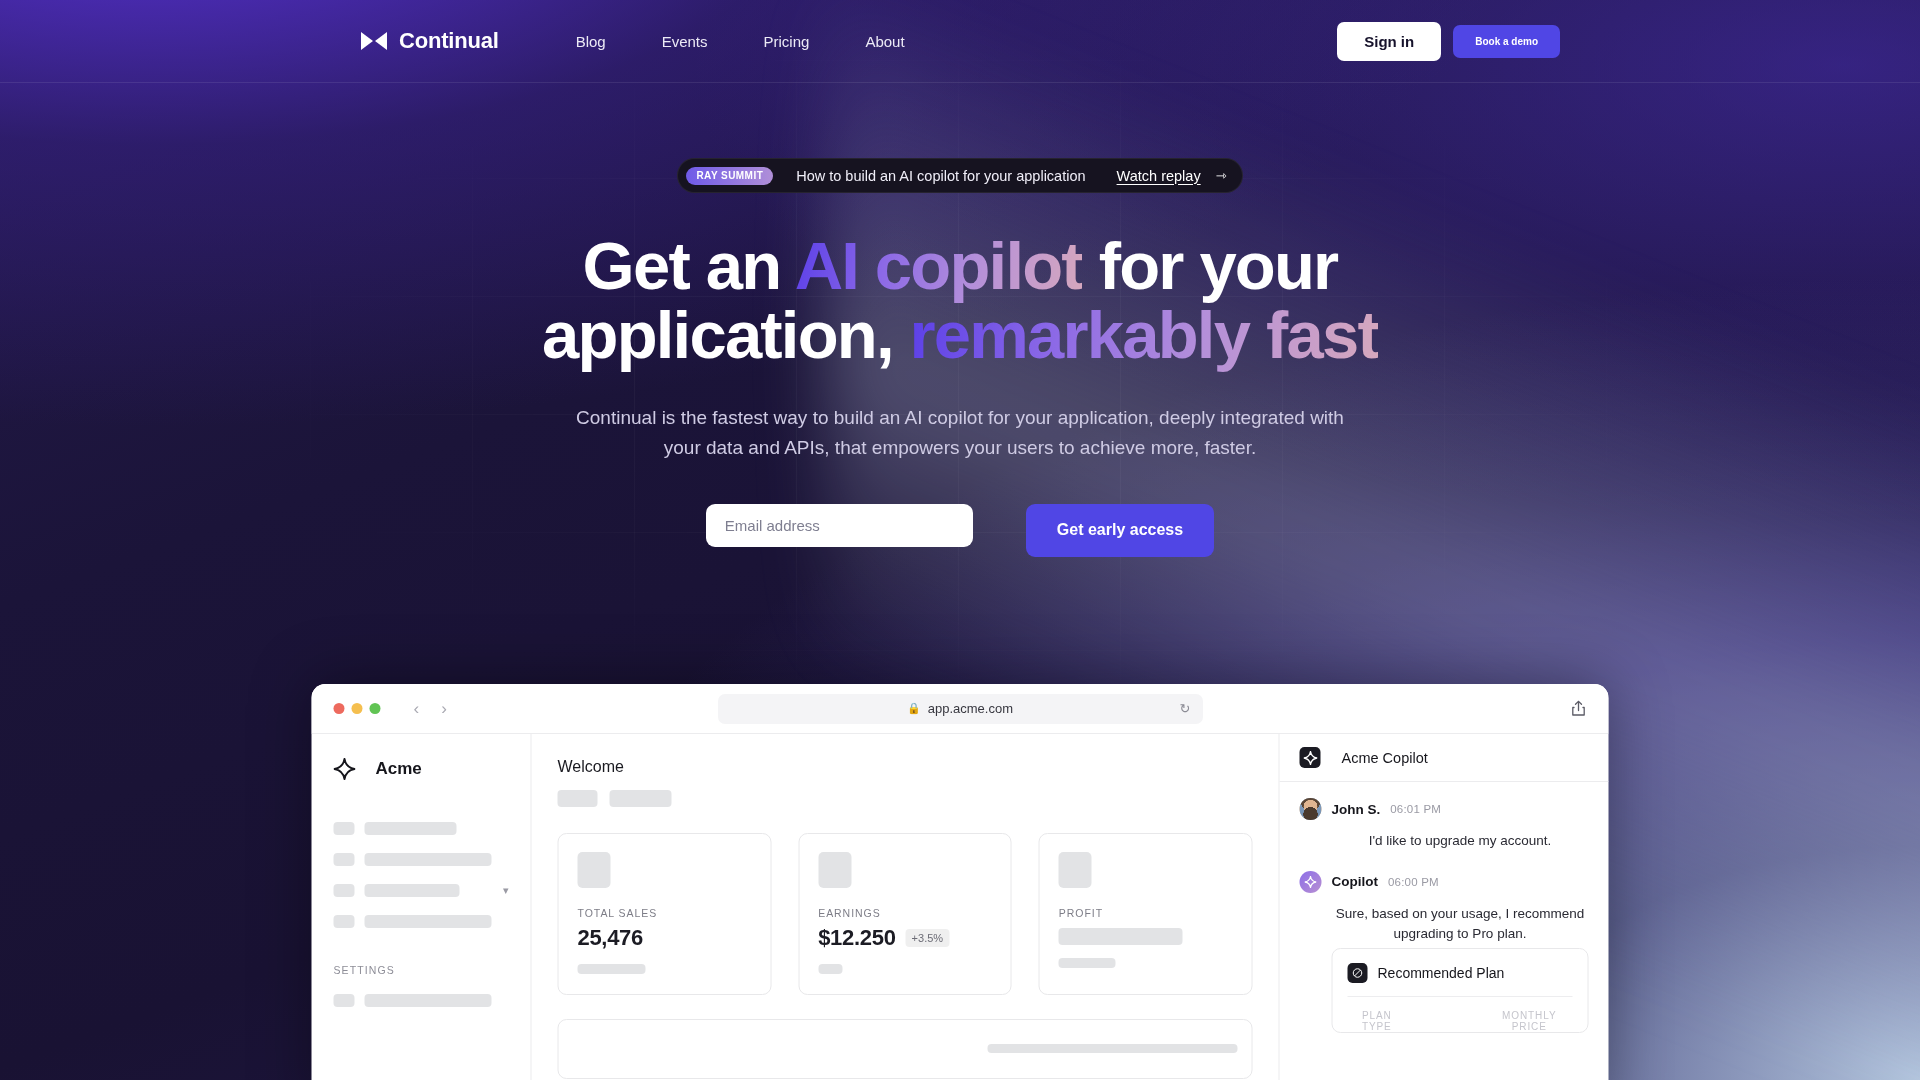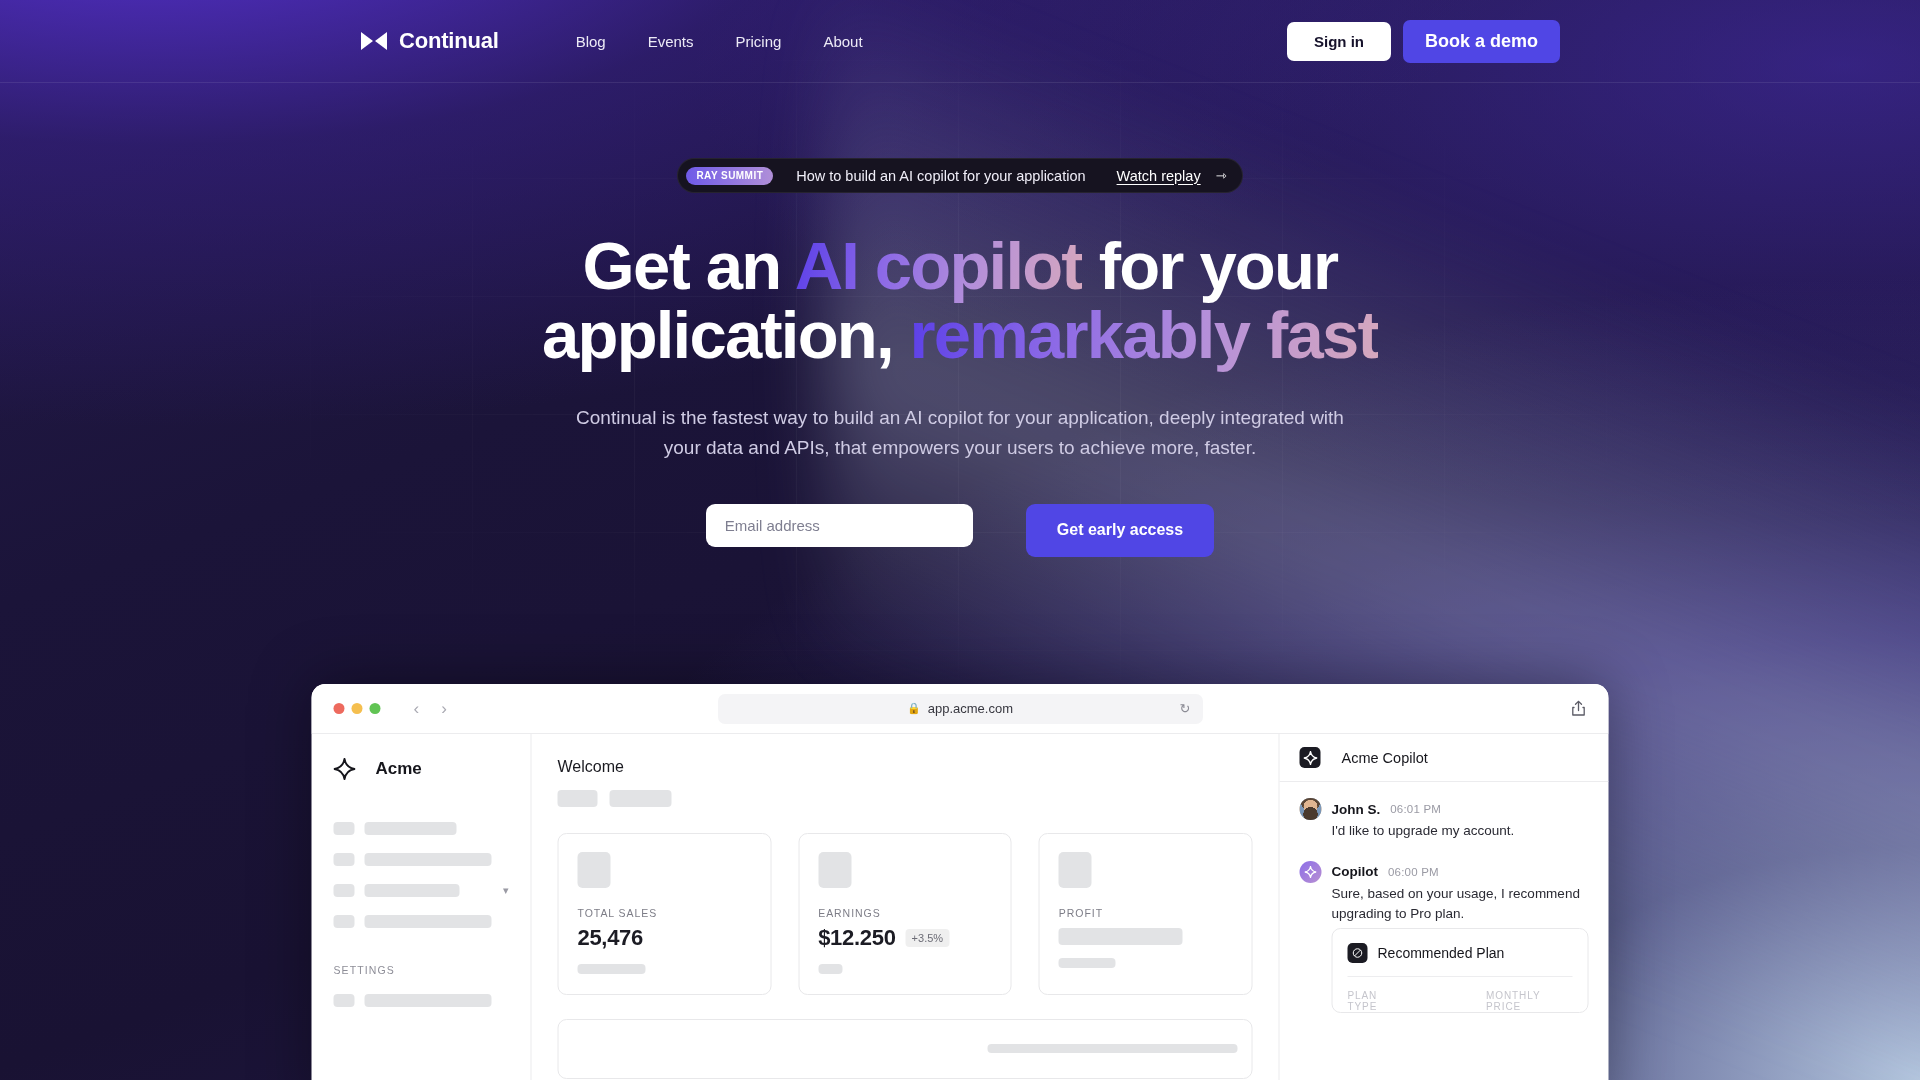--- a/index.html
+++ b/index.html
@@ -39,33 +39,33 @@
   
   #nav {
     position:relative; z-index:5;
     height:83px; display:flex; align-items:center;
     border-bottom:1px solid rgba(255,255,255,0.085);
   }
   .nav-inner { width:1200px; margin:0 auto; display:flex; align-items:center; }
   .brand { display:flex; align-items:center; gap:11px; margin-right:56px; }
   .brand-mark { width:28px; height:20px; flex:none; }
   .brand-name { color:#fff; font-size:22px; font-weight:700; letter-spacing:-0.2px; }
-  .nav-links { display:flex; align-items:center; gap:0; }
+  .nav-links { display:flex; align-items:center; gap:14px; }
   .nav-links a {
     color:#eceaf6; font-size:15px; text-decoration:none;
     padding:8px 21px; display:block; white-space:nowrap;
   }
   .nav-right { margin-left:auto; display:flex; align-items:center; gap:12px; }
   .btn-signin {
     background:#fff; color:#16122b; font-size:15px; font-weight:600;
     border:none; border-radius:7px; padding:11px 27px; cursor:pointer;
     font-family:inherit;
   }
   .btn-demo {
-    background:#5046e5; color:#fff; font-size:18px; font-weight:600;
+    background:#5046e5; color:#fff; font-size:10px; font-weight:600;
     border:none; border-radius:7px; padding:11px 22px; cursor:pointer;
     font-family:inherit;
   }
 
   
   #hero { position:relative; z-index:4; text-align:center; padding-top:75px; }
 
   .announce {
     display:inline-flex; align-items:center; gap:9px;
     background:#161320; border:1px solid rgba(255,255,255,0.07);
@@ -182,21 +182,21 @@
   .copilot { width:330px; border-left:1px solid #ececee; }
   .cp-head {
     height:48px; display:flex; align-items:center; gap:21px;
     padding:0 20px; border-bottom:1px solid #ececee;
   }
   .cp-logo {
     width:21px; height:21px; border-radius:5px; background:#1b1b23;
     display:flex; align-items:center; justify-content:center;
   }
   .cp-title { font-size:14.5px; color:#16161c; font-weight:400; }
-  .cp-body { padding:16px 20px 0; }
+  .cp-body { padding:16px 20px 0;text-align:center; }
   .msg { margin-bottom:20px; }
   .msg-head { display:flex; align-items:center; gap:10px; }
   .avatar {
     width:22px; height:22px; border-radius:50%; flex:none; overflow:hidden;
     position:relative; background:#c9a889;
   }
   .av-john::before{
     content:""; position:absolute; inset:0;
     background:
       radial-gradient(circle at 50% 74%, #4b3a2e 0 36%, transparent 37%),
@@ -204,21 +204,21 @@
       radial-gradient(circle at 50% 16%, #5a4636 0 44%, transparent 45%),
       linear-gradient(#86a3c4,#6f8cae);
   }
   .av-copilot {
     background:linear-gradient(135deg,#8d6fe8 0%, #b88fd2 100%);
     display:flex; align-items:center; justify-content:center;
   }
   .msg-name { font-size:13.5px; font-weight:700; color:#16161c; }
   .msg-time { font-size:11.5px; color:#9a9aa4; letter-spacing:0.2px; }
   .msg-text {
-    margin-top:1px; margin-left:32px; font-size:13.5px;
+    margin-top:11px; margin-left:32px; font-size:13.5px;
     line-height:1.48; color:#2a2a33;
   }
   .plan-card {
     margin-left:32px; margin-top:4px; border:1px solid #e8e8ea;
     border-radius:9px; padding:14px 15px 0;
   }
   .plan-head { display:flex; align-items:center; gap:10px; }
   .plan-ico {
     width:20px; height:20px; border-radius:5px; background:#1b1b23;
     display:flex; align-items:center; justify-content:center;

